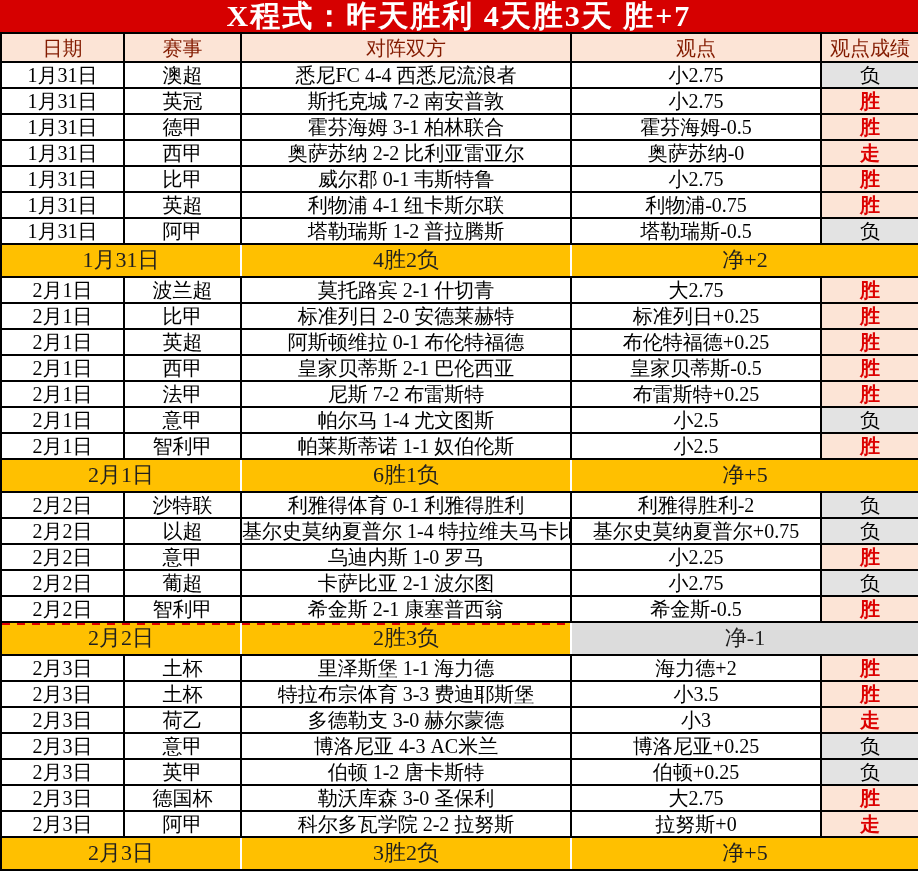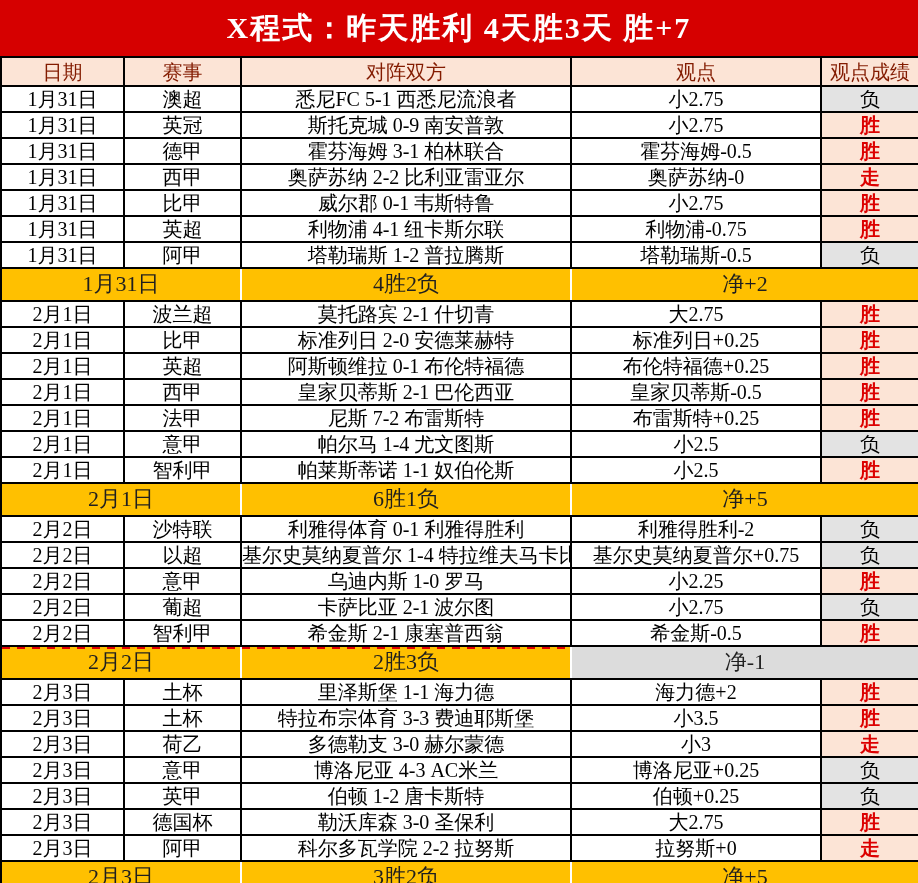--- a/index.html
+++ b/index.html
@@ -2,21 +2,21 @@
 <html style="--title-bg: #d60000; --title-text: #ffffff; --header-bg: #fce4d6; --header-text: #831b00; --win-bg: #fce4d6; --win-text: #dc0000; --lose-bg: #e3e3e3; --sum-bg: #ffc000; --sum-gray: #dcdcdc; --border: #000000; --pb-red: #e00000;"><head>
 <meta charset="utf-8">
 <style>
   html,body{margin:0;padding:0;background:#fff;}
   body{
     width:918px;height:883px;overflow:hidden;
     font-family:"Liberation Serif","DejaVu Serif",serif;
     -webkit-font-smoothing:antialiased;
   }
   .title-bar{
-    height:56px;background:var(--title-bg,#d60000);color:var(--title-text,#fff);
+    height:32px;background:var(--title-bg,#d60000);color:var(--title-text,#fff);
     display:flex;align-items:center;justify-content:center;
     font-size:30px;font-weight:bold;letter-spacing:2px;
   }
   table{
     border-collapse:collapse;table-layout:fixed;width:918px;
   }
   th,td{
     border:2px solid var(--border,#000);
     padding:0;text-align:center;vertical-align:middle;
     overflow:hidden;
@@ -80,38 +80,38 @@
   </thead>
   <tbody>
       <tr class="data">
         <td class="cell">
           <div class="cw">1月31日</div>
         </td>
         <td class="cell">
           <div class="cw">澳超</div>
         </td>
         <td class="cell">
-          <div class="cw">悉尼FC 5-1 西悉尼流浪者</div>
+          <div class="cw">悉尼FC 4-4 西悉尼流浪者</div>
         </td>
         <td class="cell">
           <div class="cw">小2.75</div>
         </td>
         <td class="cell res-lose">
           <div class="cw">负</div>
         </td>
       </tr>
       <tr class="data">
         <td class="cell">
           <div class="cw">1月31日</div>
         </td>
         <td class="cell">
           <div class="cw">英冠</div>
         </td>
         <td class="cell">
-          <div class="cw">斯托克城 0-9 南安普敦</div>
+          <div class="cw">斯托克城 7-2 南安普敦</div>
         </td>
         <td class="cell">
           <div class="cw">小2.75</div>
         </td>
         <td class="cell res-win">
           <div class="cw">胜</div>
         </td>
       </tr>
       <tr class="data">
         <td class="cell">

